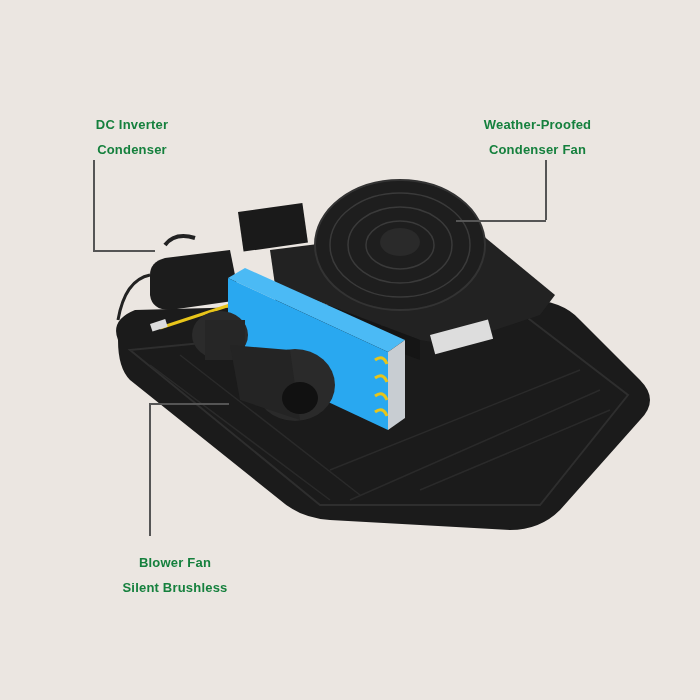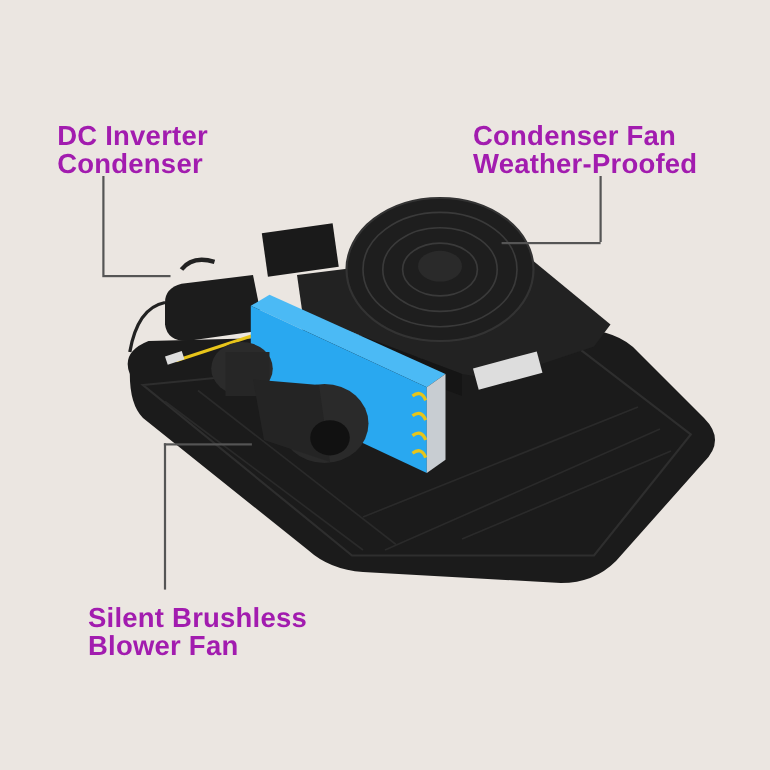--- a/index.html
+++ b/index.html
@@ -1,22 +1,22 @@
 <!DOCTYPE html>
 <html><head>
 <meta charset="utf-8">
 <style>
   html, body { margin: 0; padding: 0; }
   body {
     width: 700px; height: 700px; background: #ebe6e1; position: relative; overflow: hidden;
     font-family: "Liberation Sans", sans-serif;
   }
   .label {
-    position: absolute; font-weight: bold; font-size: 25px; line-height: 25px; color: #a21caf;
-    text-align: left; letter-spacing: 0.2px;
+    position: absolute; font-weight: bold; font-size: 13px; line-height: 25px; color: #15803d;
+    text-align: center; letter-spacing: 0.2px;
   }
   .label div { white-space: nowrap; }
   .leader { position: absolute; background: #555; }
   svg.product { position: absolute; left: 0; top: 0; }
 </style>
 </head>
 <body>
 
 <svg class="product" width="700" height="700" viewBox="0 0 700 700">
 
@@ -66,24 +66,24 @@
 </svg>
 
 <div class="label" style="left:52px; top:112px; width:160px;">
   <div>DC Inverter</div>
   <div>Condenser</div>
 </div>
 <div class="leader" style="left:93px; top:160px; width:1.5px; height:90px;"></div>
 <div class="leader" style="left:93px; top:250px; width:62px; height:1.5px;"></div>
 
 <div class="label" style="left:430px; top:112px; width:215px;">
+  <div>Weather-Proofed</div>
   <div>Condenser Fan</div>
-  <div>Weather-Proofed</div>
 </div>
 <div class="leader" style="left:545px; top:160px; width:1.5px; height:60px;"></div>
 <div class="leader" style="left:456px; top:220px; width:90px; height:1.5px;"></div>
 
 <div class="label" style="left:80px; top:550px; width:190px;">
+  <div>Blower Fan</div>
   <div>Silent Brushless</div>
-  <div>Blower Fan</div>
 </div>
 <div class="leader" style="left:149px; top:403px; width:1.5px; height:133px;"></div>
 <div class="leader" style="left:149px; top:403px; width:80px; height:1.5px;"></div>
 
 </body></html>

